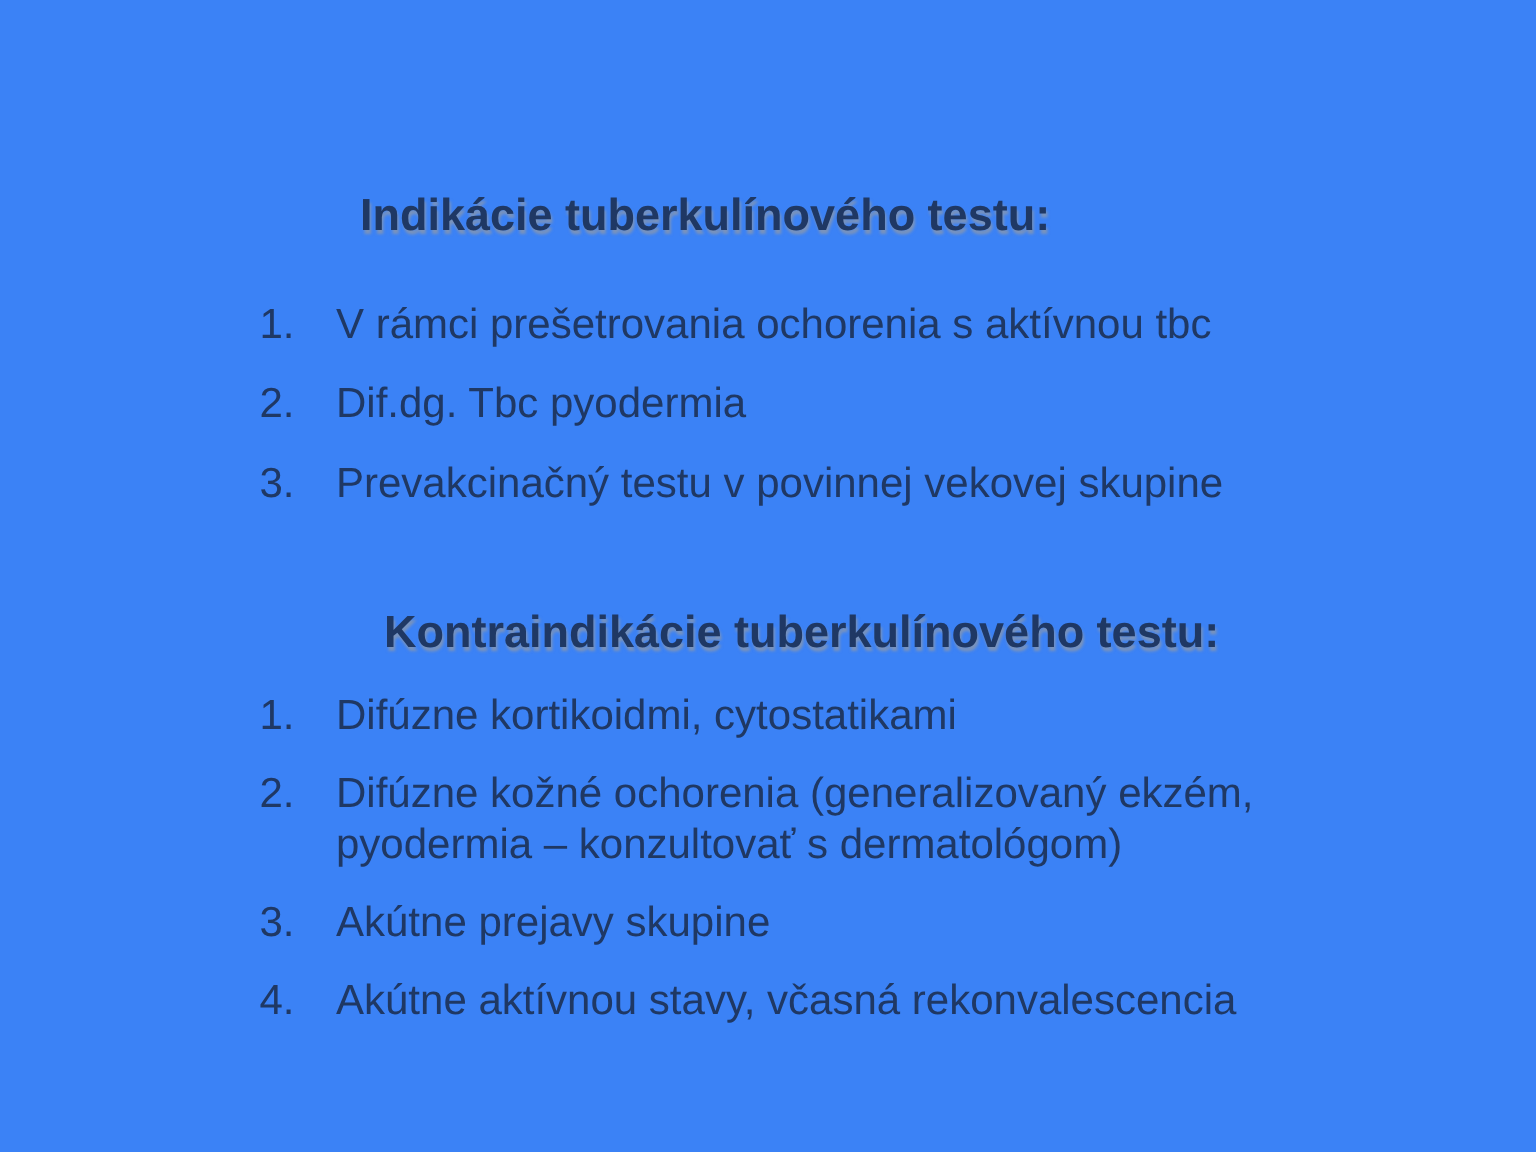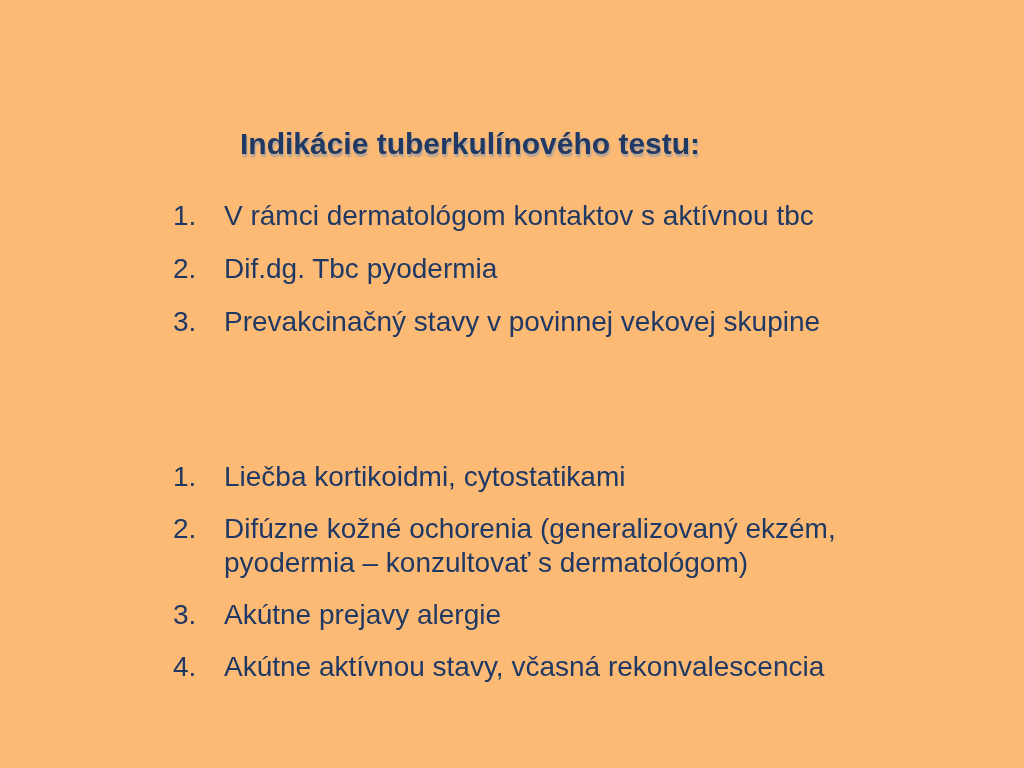--- a/index.html
+++ b/index.html
@@ -4,21 +4,21 @@
 <style>
   html, body {
     margin: 0;
     padding: 0;
     background: #ffffff;
   }
   .slide {
     position: relative;
     width: 1024px;
     height: 768px;
-    background: #fdba74;
+    background: #3b82f6;
     font-family: "Liberation Sans", sans-serif;
     color: #1F3864;
     overflow: hidden;
   }
   .title {
     position: absolute;
     margin: 0;
     font-size: 30px;
     line-height: 38px;
     font-weight: bold;
@@ -60,46 +60,47 @@
 </head>
 <body>
 
 <div class="slide">
 
   <h1 class="title title-1">Indikácie tuberkulínového testu:</h1>
 
   <ol class="list list-1">
     <li class="row">
       <span class="num">1.</span>
-      <span class="txt">V rámci dermatológom kontaktov s aktívnou tbc</span>
+      <span class="txt">V rámci prešetrovania ochorenia s aktívnou tbc</span>
     </li>
     <li class="row">
       <span class="num">2.</span>
       <span class="txt">Dif.dg. Tbc pyodermia</span>
     </li>
     <li class="row">
       <span class="num">3.</span>
-      <span class="txt">Prevakcinačný stavy v povinnej vekovej skupine</span>
+      <span class="txt">Prevakcinačný testu v povinnej vekovej skupine</span>
     </li>
   </ol>
 
+  <h1 class="title title-2">Kontraindikácie tuberkulínového testu:</h1>
 
   <ol class="list list-2">
     <li class="row">
       <span class="num">1.</span>
-      <span class="txt">Liečba kortikoidmi, cytostatikami</span>
+      <span class="txt">Difúzne kortikoidmi, cytostatikami</span>
     </li>
     <li class="row">
       <span class="num">2.</span>
       <span class="txt">Difúzne kožné ochorenia (generalizovaný ekzém,
 pyodermia – konzultovať s dermatológom)</span>
     </li>
     <li class="row">
       <span class="num">3.</span>
-      <span class="txt">Akútne prejavy alergie</span>
+      <span class="txt">Akútne prejavy skupine</span>
     </li>
     <li class="row">
       <span class="num">4.</span>
       <span class="txt">Akútne aktívnou stavy, včasná rekonvalescencia</span>
     </li>
   </ol>
 
 </div>
 
 </body></html>

